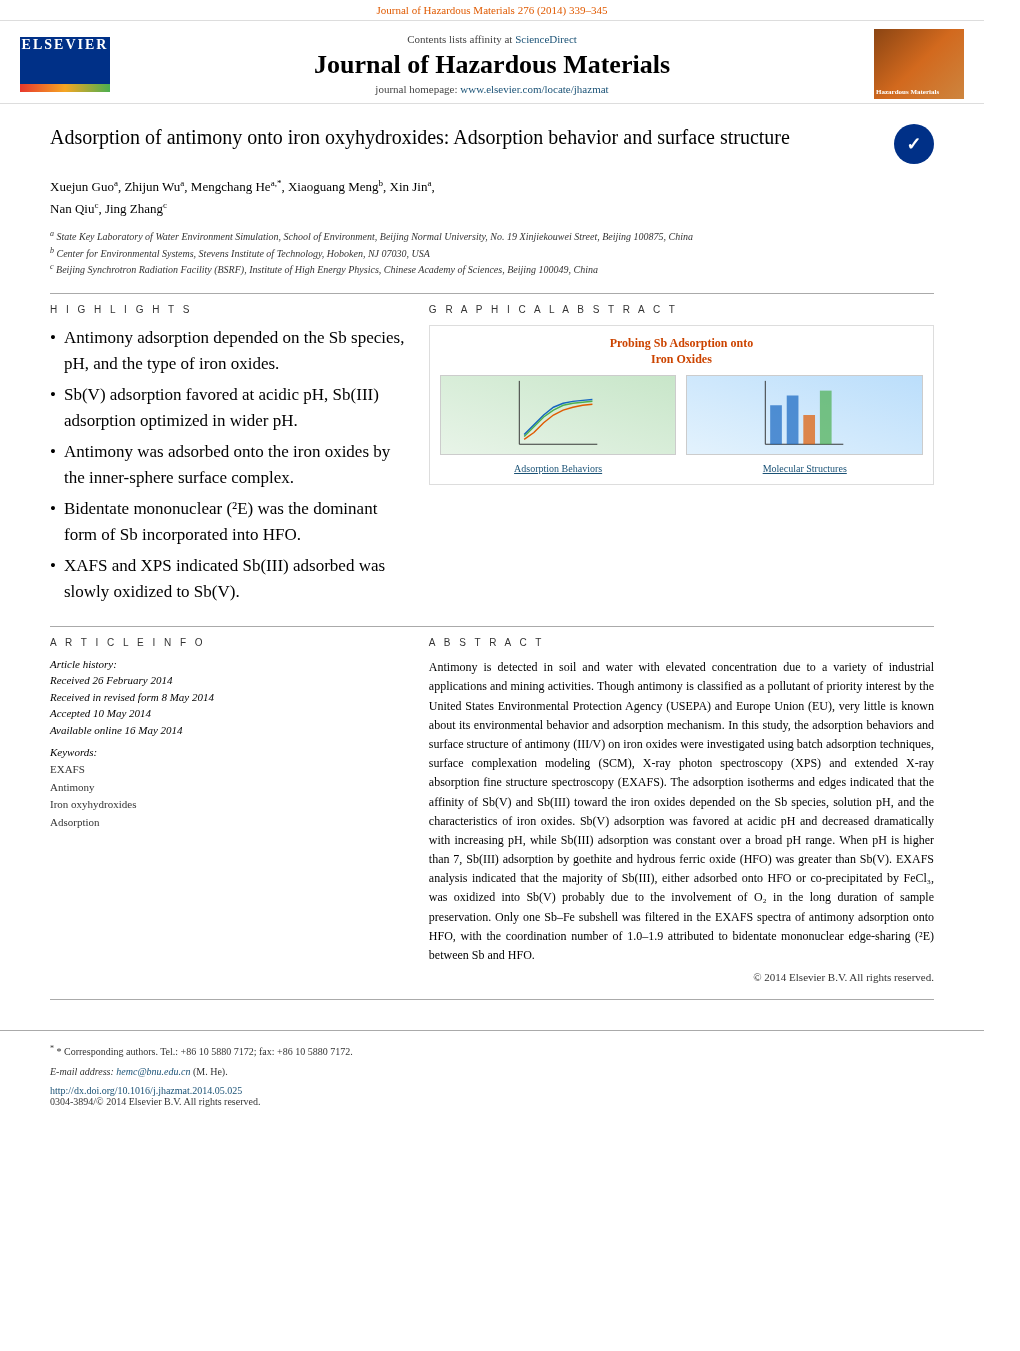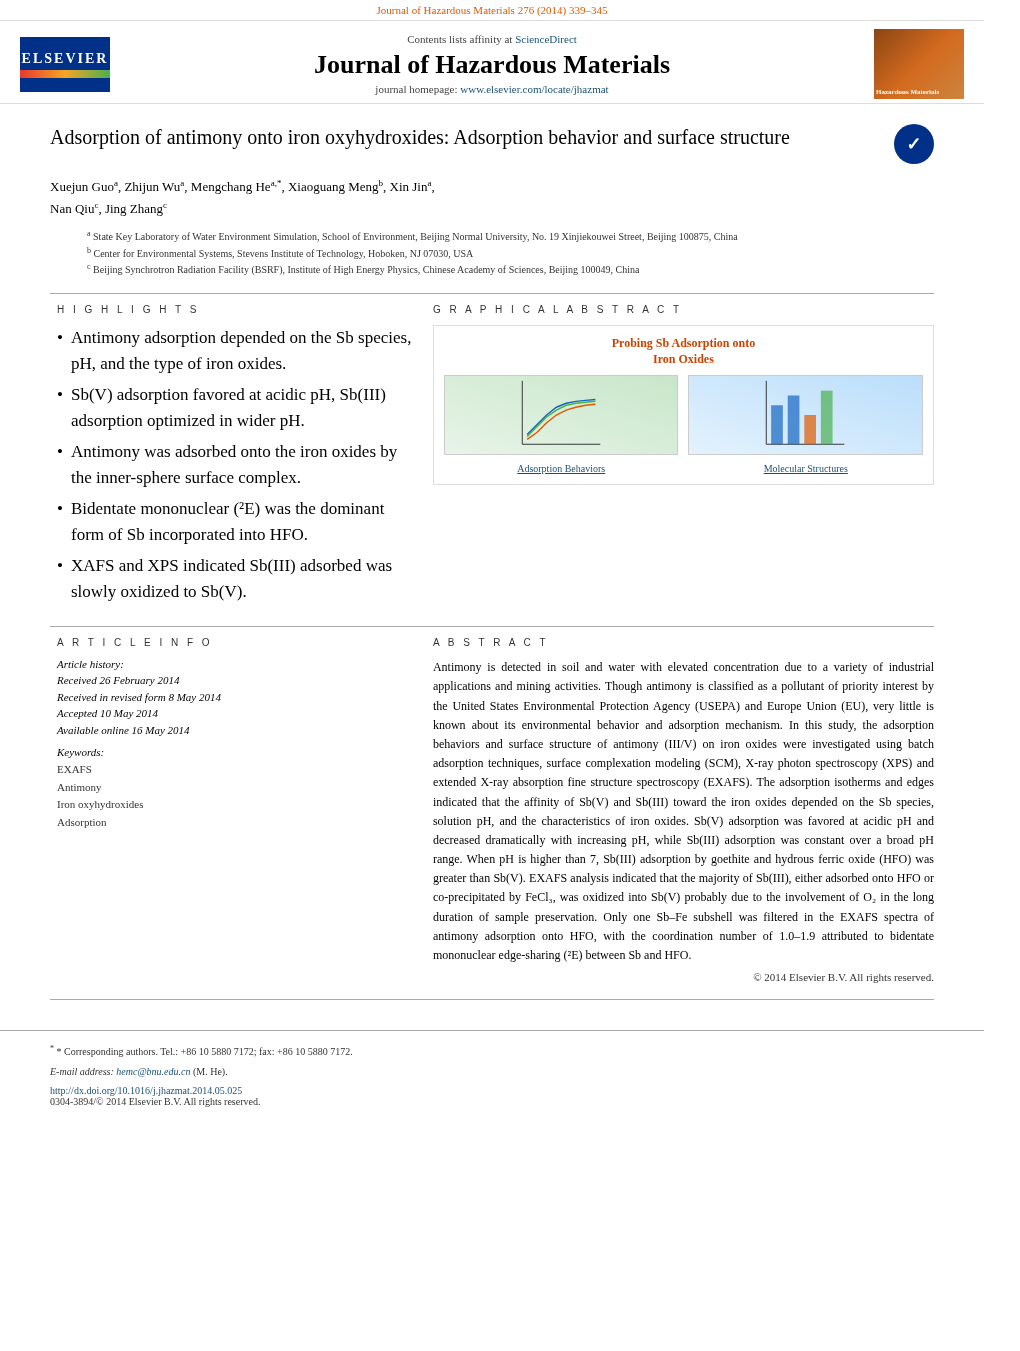--- a/index.html
+++ b/index.html
@@ -26,21 +26,21 @@
       justify-content: space-between;
       border-bottom: 1px solid #ddd;
     }
     .elsevier-logo {
       width: 90px;
       height: 55px;
       background: #003087;
       display: flex;
       flex-direction: column;
       align-items: center;
-      justify-content: center;
+      justify-content: space-between;
       color: #fff;
       font-size: 10px;
       font-weight: bold;
       letter-spacing: 1px;
       font-family: Liberation Serif, serif;
     }
     .elsevier-logo .el-text {
       font-size: 14px;
       font-weight: bold;
       color: #fff;
@@ -136,35 +136,34 @@
       margin-bottom: 8px;
       line-height: 1.6;
     }
     .authors sup { font-size: 9px; }
     
     .affiliations {
       font-size: 10px;
       color: #333;
       line-height: 1.5;
       margin-bottom: 16px;
-      margin-left: 37px;
+      font-style: italic;
     }
     .affiliations sup { font-size: 8px; }
     
     .divider {
       border: none;
       border-top: 1px solid #aaa;
       margin: 10px 0;
     }
     
     .two-col {
       display: flex;
       gap: 18px;
       margin-bottom: 16px;
-      margin-left: 7px;
     }
     .col-left {
       flex: 1;
     }
     .col-right {
       flex: 1.4;
     }
     
     .section-heading {
       font-size: 10px;

